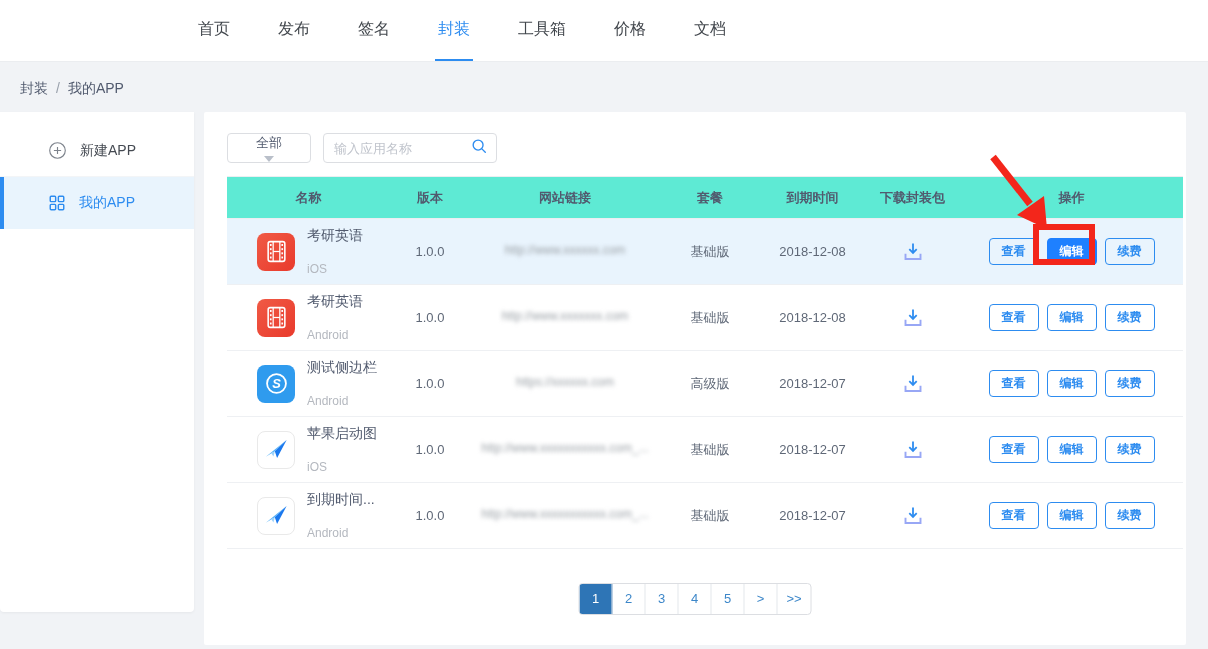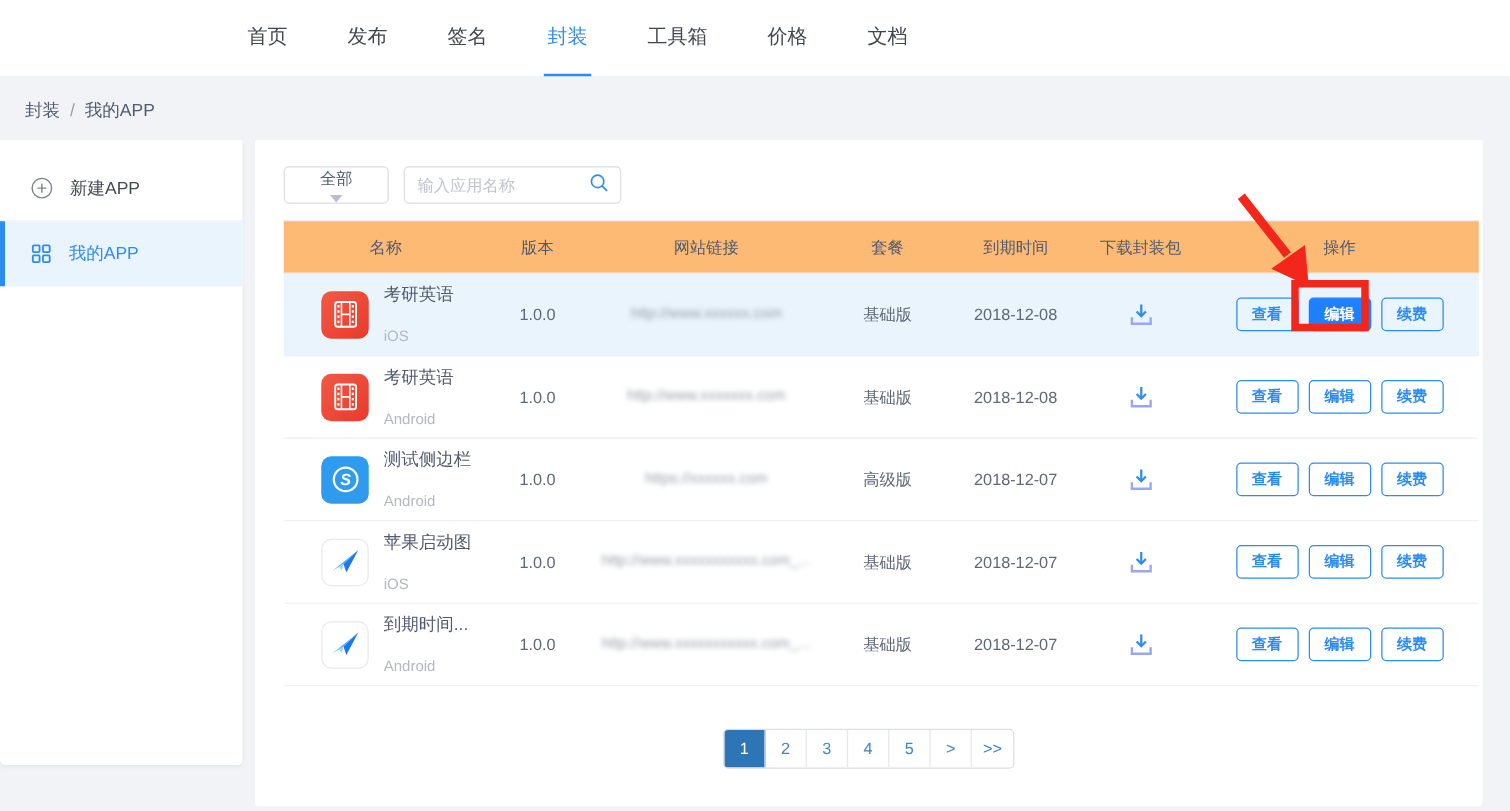--- a/index.html
+++ b/index.html
@@ -12,40 +12,40 @@
   .nav { display:flex; align-items:stretch; height:100%; padding-left:195px; gap:42px; }
   .nav-item { display:flex; align-items:center; font-size:16px; color:#42474d; cursor:pointer; border-bottom:2px solid transparent; padding:0 3px; }
   .nav-item.active { color:#2d8cf0; border-bottom-color:#2d8cf0; }
 
   
   .breadcrumb { position:absolute; top:80px; left:20px; font-size:14px; color:#515a6e; }
   .breadcrumb .sep { margin:0 8px; color:#99a0ab; }
 
   
   .sidebar { position:absolute; left:0; top:112px; width:194px; height:500px; background:#fff; border-radius:0 0 4px 4px; box-shadow:0 1px 3px rgba(0,0,0,.05); padding-top:13px; }
-  .side-item { position:relative; height:52px; display:flex; align-items:center; padding-left:24px; gap:13px; font-size:14px; color:#454a52; cursor:pointer; border-bottom:1px solid #f3f5f7; }
+  .side-item { position:relative; height:52px; display:flex; align-items:center; padding-left:48px; gap:13px; font-size:14px; color:#454a52; cursor:pointer; border-bottom:1px solid #f3f5f7; }
   .side-item:last-child { border-bottom:none; }
   .side-item.active { background:#e9f4fd; color:#2d8cf0; }
   .side-item.active::before { content:""; position:absolute; left:0; top:0; bottom:0; width:4px; background:#2d8cf0; }
   .side-item .ic { display:flex; align-items:center; }
 
   
   .panel { position:absolute; left:204px; top:112px; width:982px; height:533px; background:#fff; border-radius:2px; }
 
   
   .toolbar { position:absolute; top:21px; left:23px; display:flex; gap:12px; }
   .select { width:84px; height:30px; border:1px solid #dcdee2; border-radius:4px; background:#fff; display:flex; align-items:center; justify-content:space-between; padding:0 10px; font-size:13px; color:#515a6e; cursor:pointer;flex-direction:column; }
   .caret { width:0; height:0; border-left:5px solid transparent; border-right:5px solid transparent; border-top:6px solid #b9bfc9; }
   .search { width:174px; height:30px; border:1px solid #dcdee2; border-radius:4px; background:#fff; display:flex; align-items:center; padding-right:8px; }
   .search input { flex:1; border:0; outline:0; padding:0 10px; font-size:13px; color:#515a6e; background:transparent; min-width:0; font-family:inherit; }
   .search input::placeholder { color:#c0c4cc; }
 
   
   .table { position:absolute; top:64px; left:23px; width:956px; font-size:13px; }
-  .thead { display:flex; height:43px; align-items:center; background:#fdba74; border-top:1px solid #eceef1; border-bottom:1px solid #eceef1; font-weight:normal; color:#515a6e; }
+  .thead { display:flex; height:43px; align-items:center; background:#5eead4; border-top:1px solid #eceef1; border-bottom:1px solid #eceef1; font-weight:bold; color:#515a6e; }
   .c { text-align:center; }
   .c0{width:163px;} .c1{width:80px;} .c2{width:190px;} .c3{width:100px;} .c4{width:105px;} .c5{width:95px;} .c6{width:223px;}
   .row { display:flex; height:66px; align-items:center; border-bottom:1px solid #eef0f3; }
   .row.hl { background:#e9f4fd; }
   .cell-name { display:flex; align-items:center; text-align:left; padding-left:30px; gap:12px; }
   .appicon { width:38px; height:38px; border-radius:8px; display:flex; align-items:center; justify-content:center; flex:none; }
   .ic-red { background:linear-gradient(135deg,#f05a45,#e93a2c); }
   .ic-blue { background:#2f9bee; }
   .ic-white { background:#fff; border:1px solid #e9e9e9; }
   .nm { font-size:14px; color:#515a6e; line-height:17px; white-space:nowrap; }

